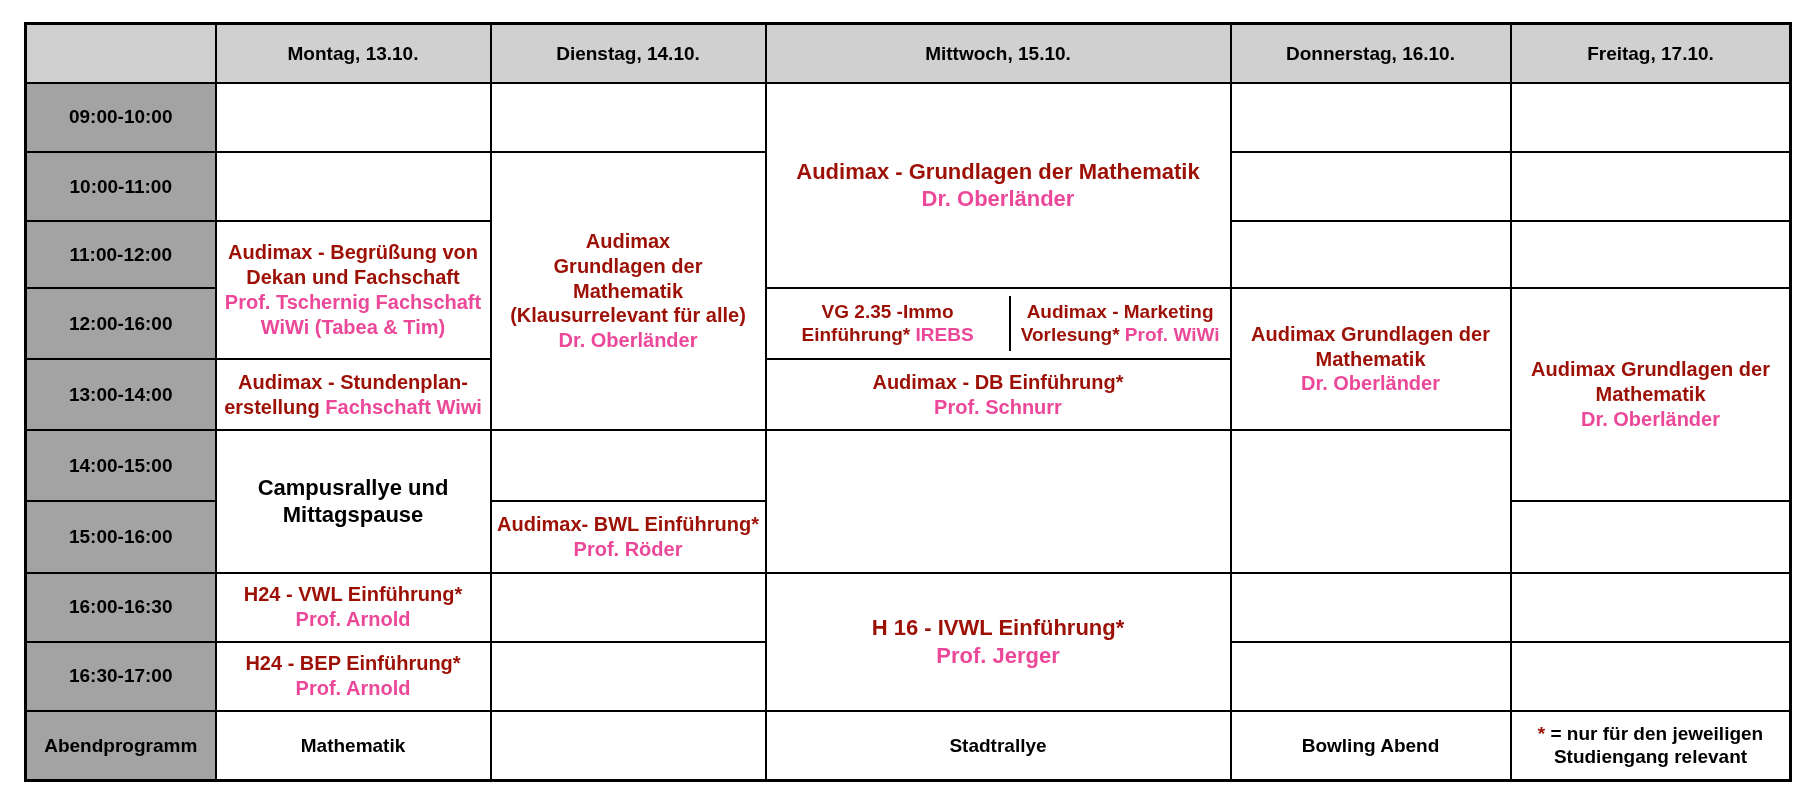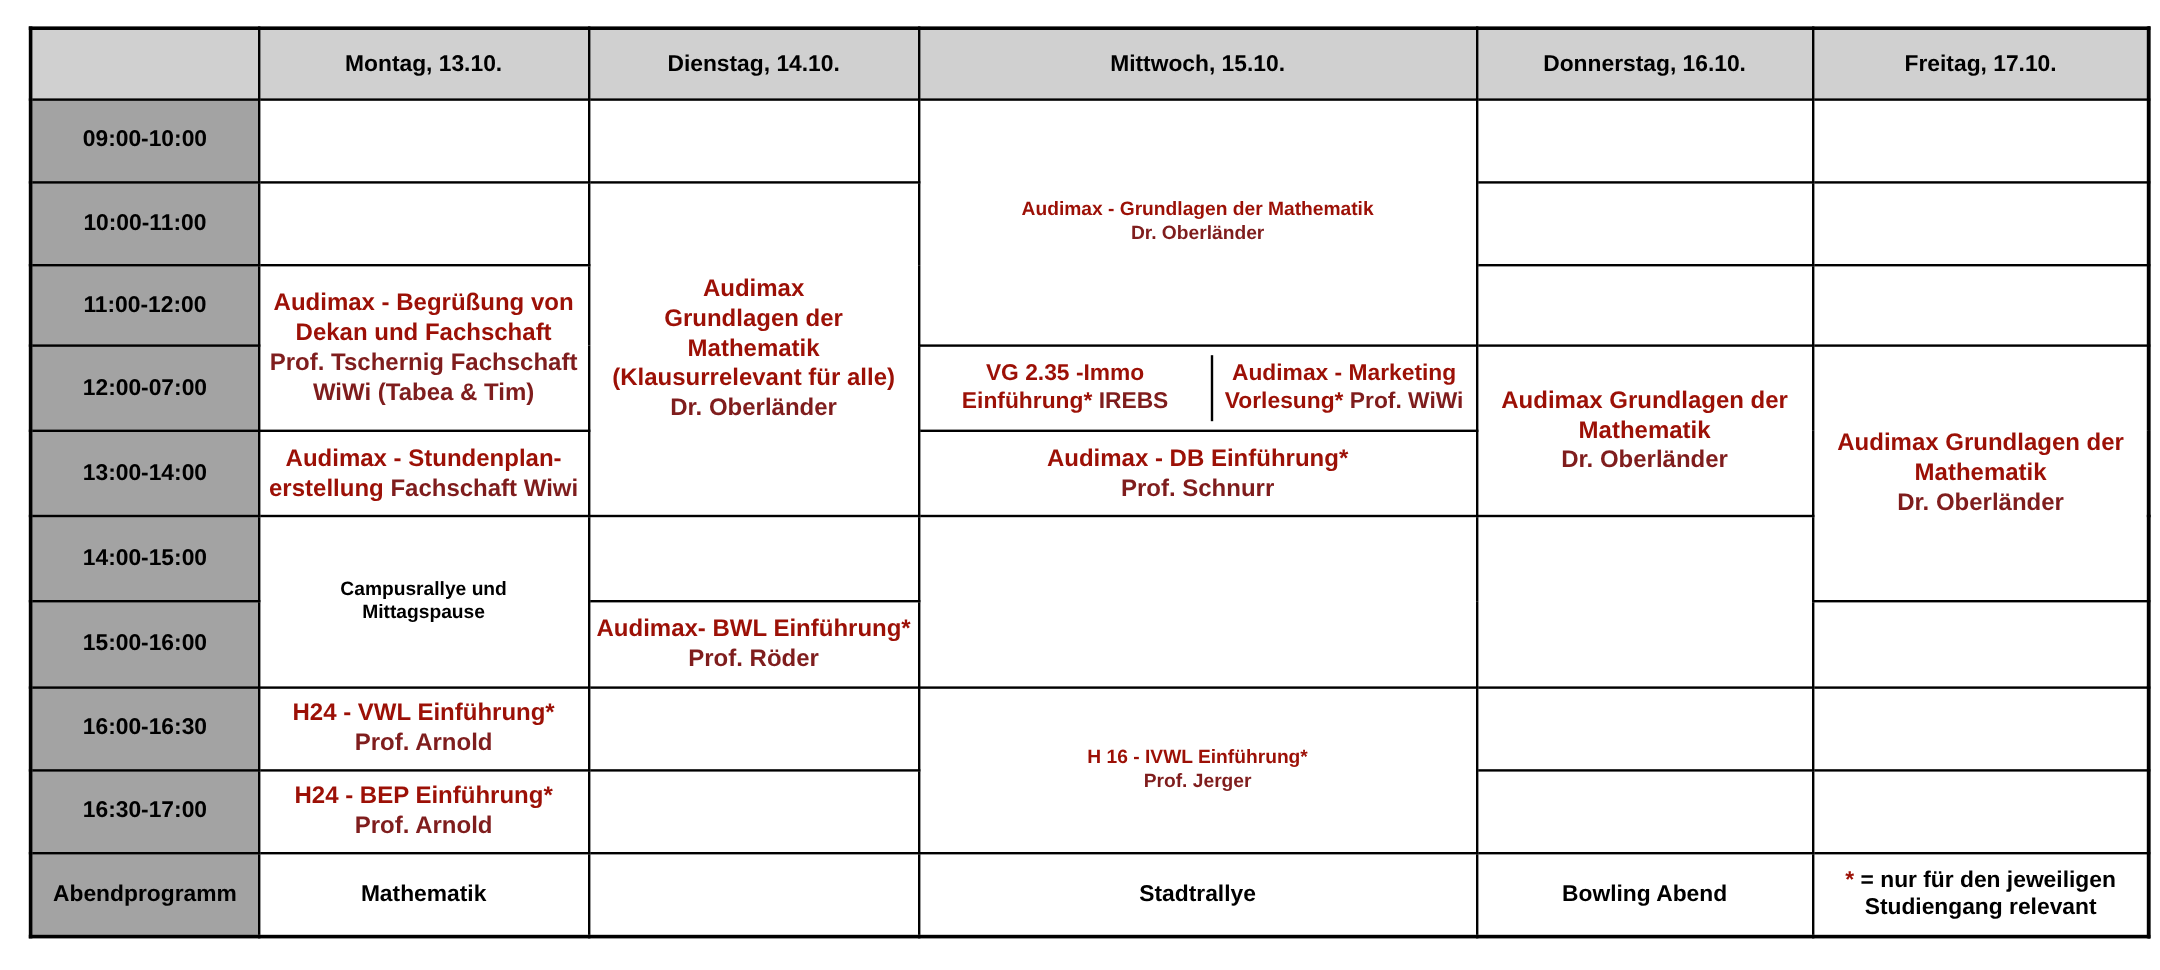--- a/index.html
+++ b/index.html
@@ -66,21 +66,21 @@
   }
   .time-cell.mid {
     vertical-align: middle;
     padding-bottom: 2px;
   }
   
   .red {
     color: #9c1006;
   }
   .blue {
-    color: #7f1d1d;
+    color: #ec4899;
   }
   .black {
     color: #000000;
   }
   .entry {
     display: block;
     font-weight: bold;
   }
   .entry .l {
     display: block;
@@ -88,21 +88,21 @@
   .sub-split {
     width: 100%;
     border-collapse: collapse;
     table-layout: fixed;
   }
   .cell-pad {
     padding: 4px 6px;
   }
   .fs19 { font-size: 19px; }
   .fs20 { font-size: 20px; }
-  .fs21 { font-size: 16px; }
+  .fs21 { font-size: 22px; }
   .note {
     font-size: 19px;
     font-weight: bold;
     margin-top: 47px;
   }
   .note .star { color: #9c1006; }
 </style>
 </head>
 <body>
 
@@ -171,21 +171,21 @@
           <span class="entry blue fs20">
             <span class="l">Prof. Tschernig Fachschaft</span>
             <span class="l">WiWi (Tabea &amp; Tim)</span>
           </span>
         </td>
         <td></td>
         <td></td>
       </tr>
 
       <tr>
-        <td class="time-cell mid" style="height:62px">12:00-07:00</td>
+        <td class="time-cell mid" style="height:62px">12:00-16:00</td>
         <td class="cell-pad" style="padding:0">
           <table class="sub-split">
             <tbody>
                 <tr>
               <td style="border:0;border-right:2px solid #000000;padding:4px 19px;width:50%">
                 <span class="entry red fs19">
                   <span class="l">VG 2.35 -Immo</span>
                   <span class="l"><span>Einführung*</span> <span class="blue">IREBS</span></span>
                 </span>
               </td>

